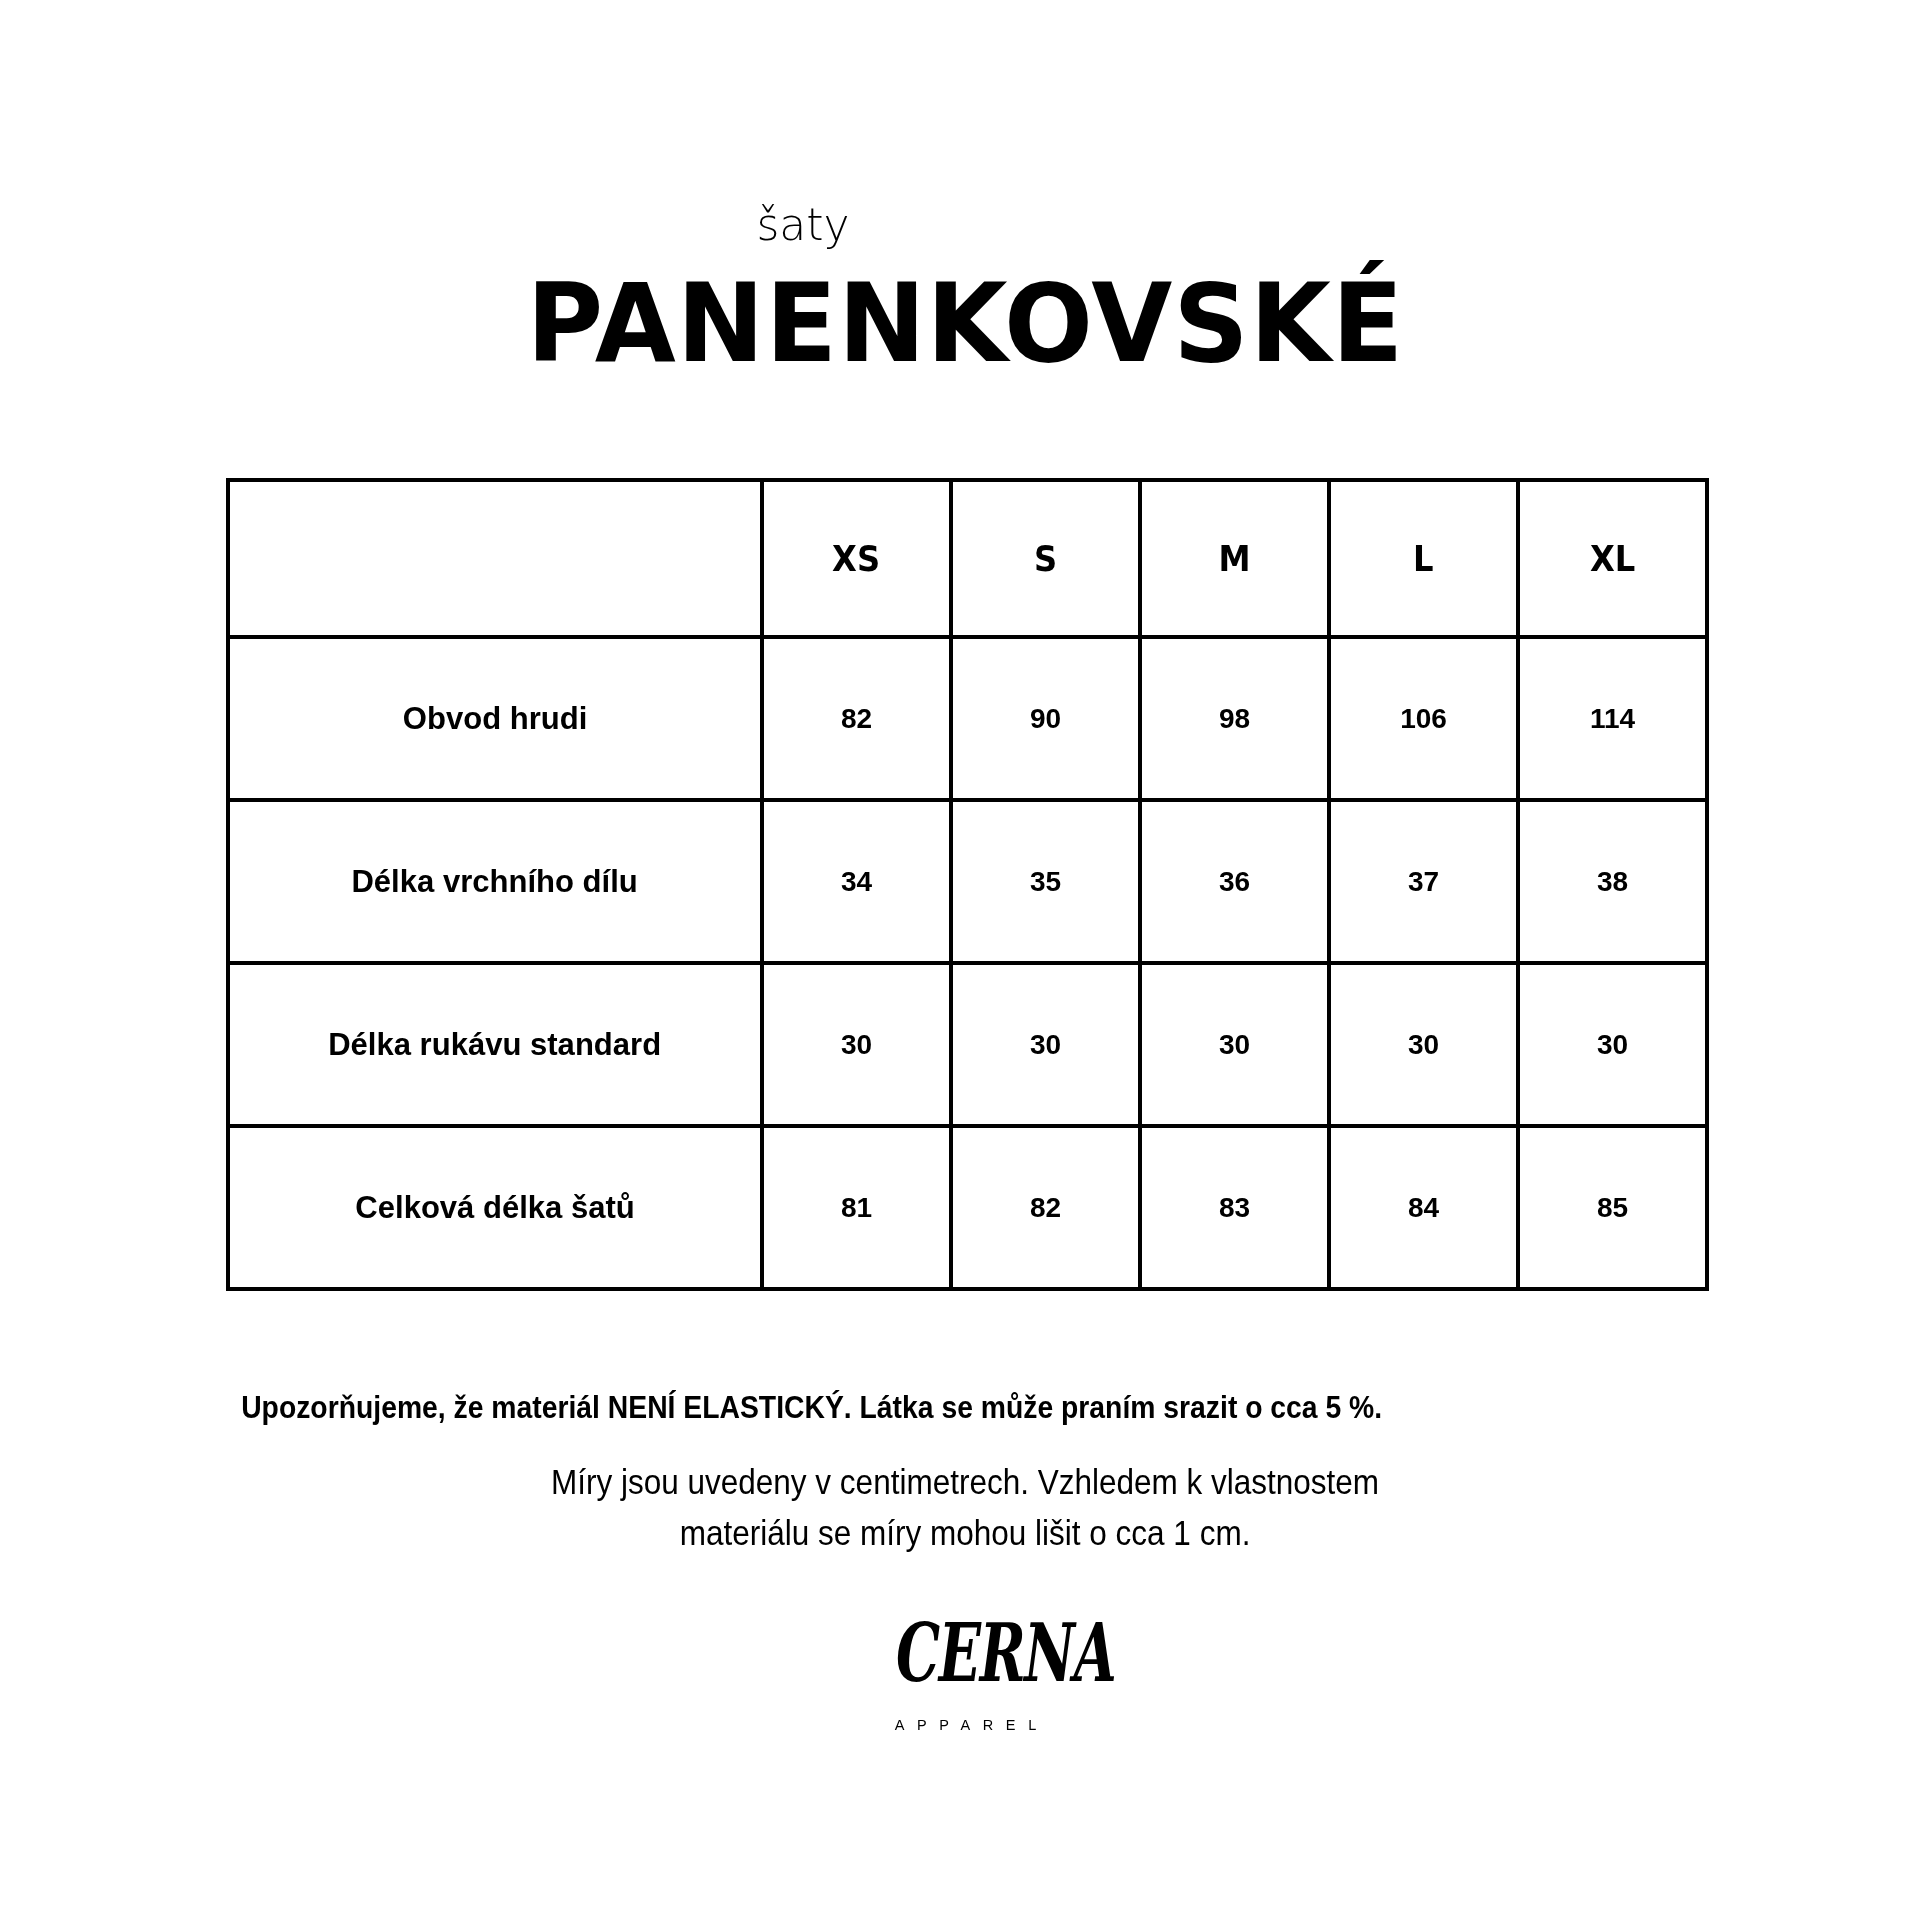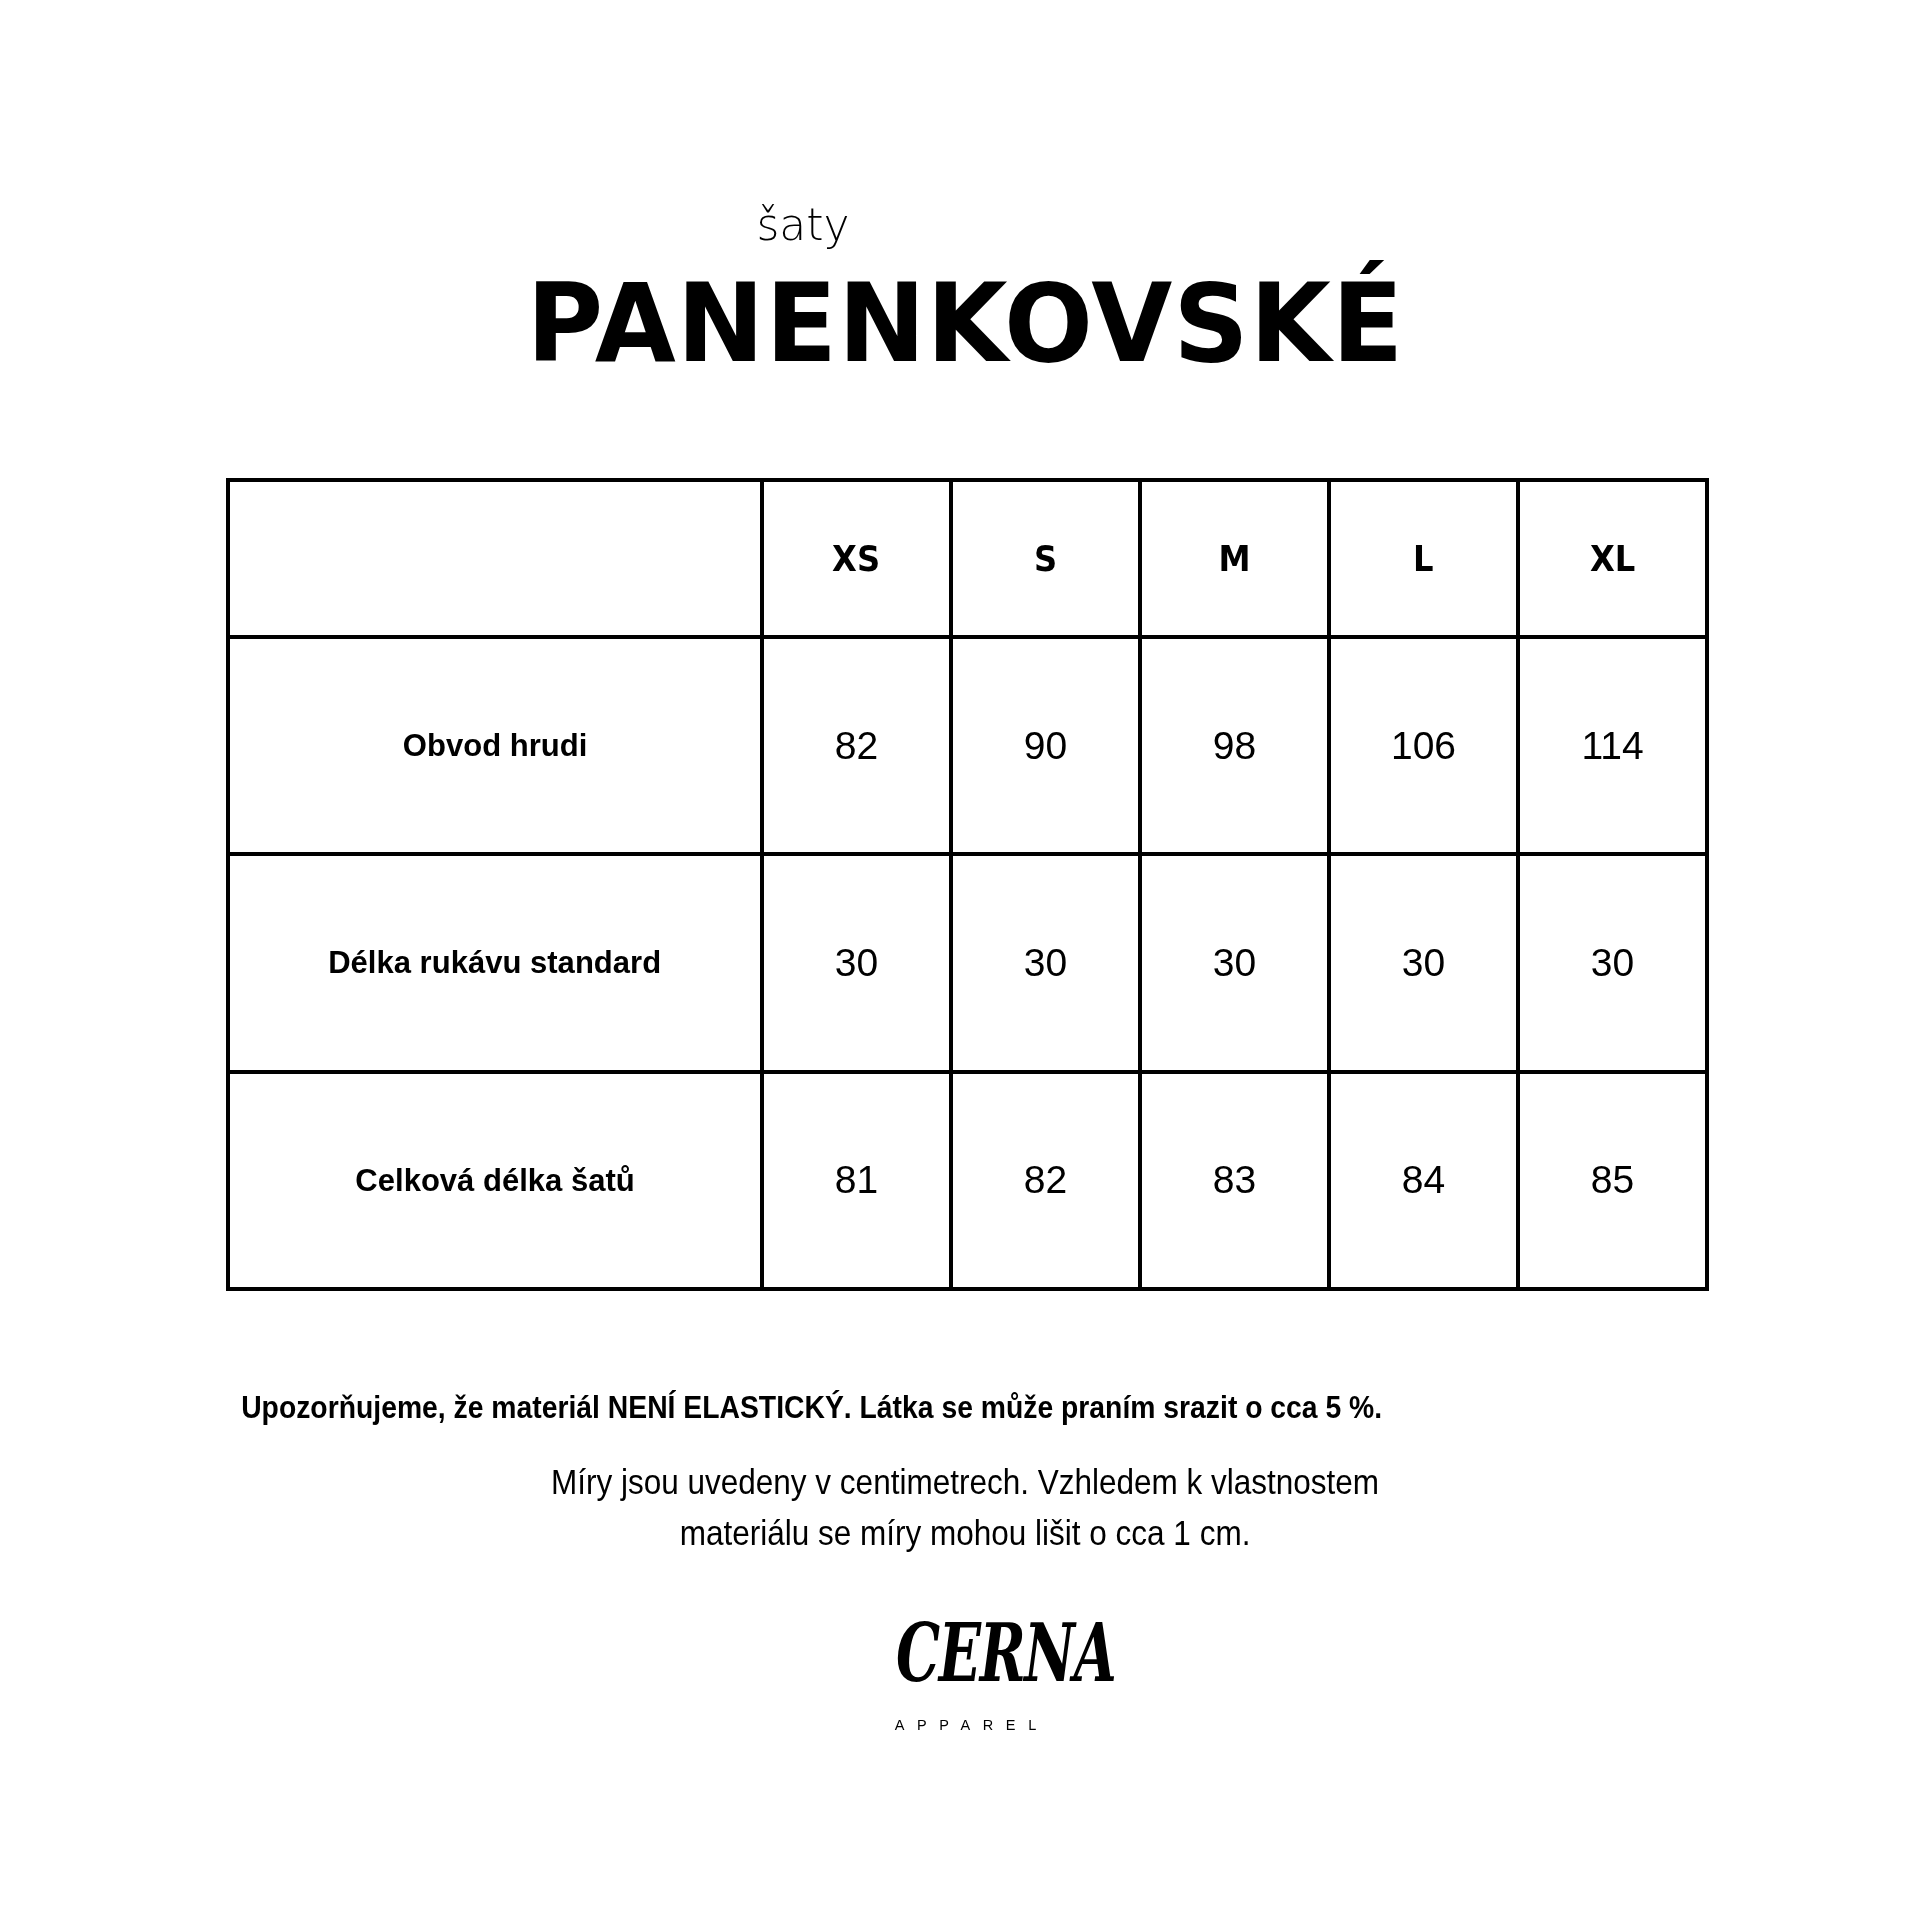--- a/index.html
+++ b/index.html
@@ -77,22 +77,22 @@
     font-weight: 700;
     font-size: 32px;
     white-space: nowrap;
   }
   .row-label span {
     display: inline-block;
     transform: scaleX(0.97);
   }
   .value-cell {
     font-family: "Liberation Sans", sans-serif;
-    font-weight: 400;
-    font-size: 39px;
+    font-weight: 700;
+    font-size: 28px;
   }
 
   .notes-bold {
     position: absolute;
     left: 0;
     width: 1624px;
     top: 1386px;
     text-align: center;
     font-family: "Liberation Sans", sans-serif;
     font-weight: 700;
@@ -178,20 +178,28 @@
   <tbody>
     <tr>
       <td class="row-label"><span>Obvod hrudi</span></td>
       <td class="value-cell">82</td>
       <td class="value-cell">90</td>
       <td class="value-cell">98</td>
       <td class="value-cell">106</td>
       <td class="value-cell">114</td>
     </tr>
     <tr>
+      <td class="row-label"><span>Délka vrchního dílu</span></td>
+      <td class="value-cell">34</td>
+      <td class="value-cell">35</td>
+      <td class="value-cell">36</td>
+      <td class="value-cell">37</td>
+      <td class="value-cell">38</td>
+    </tr>
+    <tr>
       <td class="row-label"><span>Délka rukávu standard</span></td>
       <td class="value-cell">30</td>
       <td class="value-cell">30</td>
       <td class="value-cell">30</td>
       <td class="value-cell">30</td>
       <td class="value-cell">30</td>
     </tr>
     <tr>
       <td class="row-label"><span>Celková délka šatů</span></td>
       <td class="value-cell">81</td>

